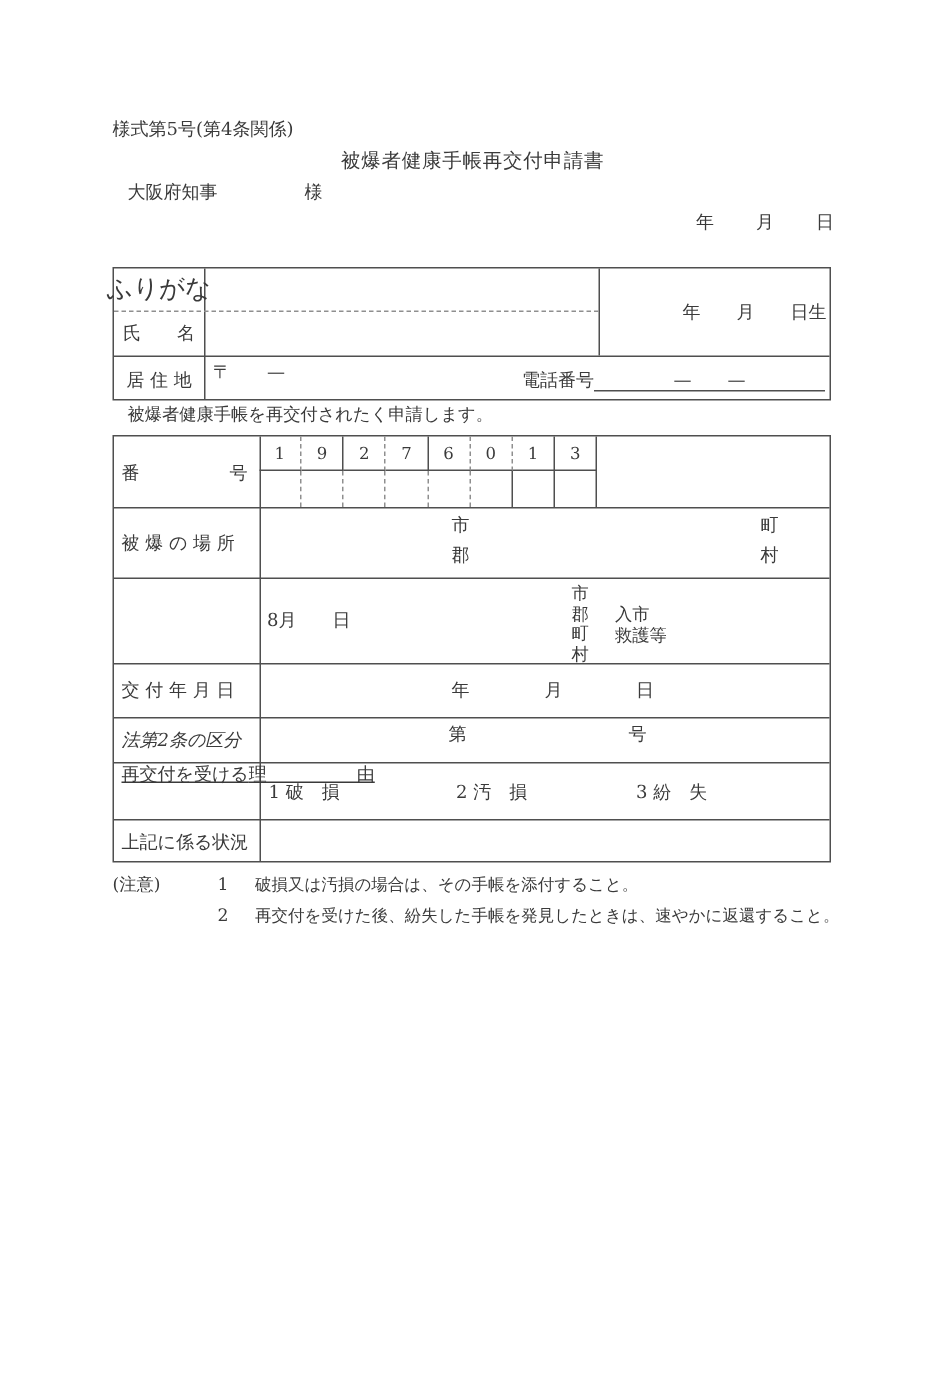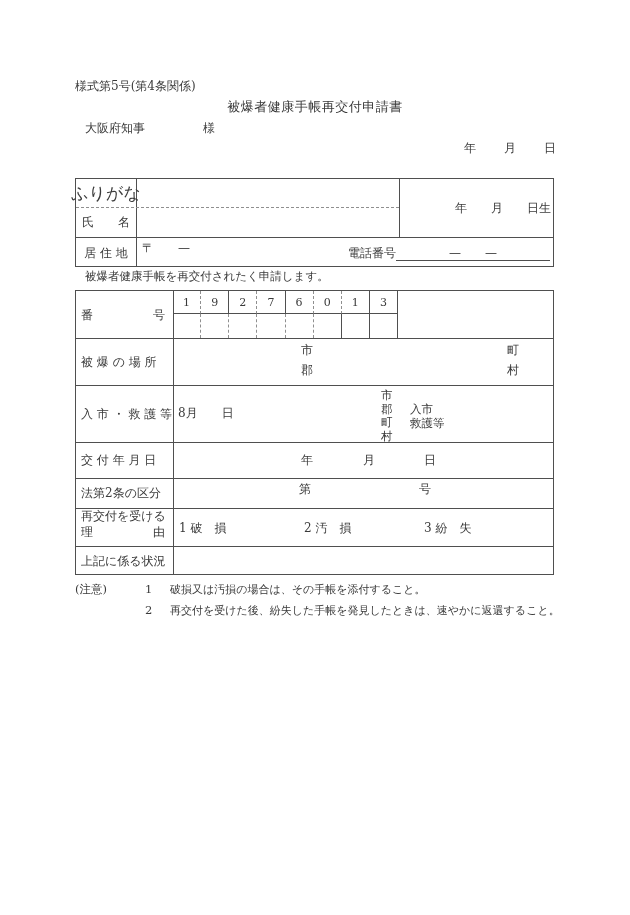--- a/index.html
+++ b/index.html
@@ -16,21 +16,21 @@
     color:var(--ink);
     font-size:12px;
     line-height:1;
     overflow:hidden;
     margin:0 auto;
   }
   .abs{position:absolute;white-space:nowrap;}
   .pre{white-space:pre-line;}
   
   .form-code{left:75px;top:80px;}
-  .form-title{left:0;top:101px;width:630px;text-align:center;font-size:13px;letter-spacing:0.5px;font-family:Liberation Mono, monospace;}
+  .form-title{left:0;top:101px;width:630px;text-align:center;font-size:13px;letter-spacing:0.5px;}
   .addressee{left:85px;top:122px;}
   .addressee .hono{margin-left:58px;}
   .hdr-date-y{left:464px;top:142px;}
   .hdr-date-m{left:504px;top:142px;}
   .hdr-date-d{left:544px;top:142px;}
   
   .t1{left:75px;top:178px;width:479px;height:89px;border:1px solid var(--bc);box-sizing:border-box;}
   .t1 .vl-label{position:absolute;left:60px;top:0;height:100%;border-left:1px solid var(--bc);}
   .t1 .vl-birth{position:absolute;left:323px;top:0;height:58px;border-left:1px solid var(--bc);}
   .t1 .hl-dash{position:absolute;left:0;top:28px;width:323px;border-top:1px dashed var(--dash);}
@@ -46,22 +46,22 @@
   .declaration{left:85px;top:271px;font-size:11.5px;}
   
   .t2{left:75px;top:290px;width:479px;height:285px;border:1px solid var(--bc);box-sizing:border-box;}
   .t2 .vl{position:absolute;left:97px;top:0;height:100%;border-left:1px solid var(--bc);}
   .t2 .hl{position:absolute;left:0;width:100%;border-top:1px solid var(--bc);}
   .lbl{position:absolute;left:0;width:97px;display:flex;align-items:center;padding-left:5px;box-sizing:border-box;}
   .lbl-number{top:0;height:47px;}
   .lbl-place{top:47px;height:47px;}
   .lbl-entry{top:94px;height:57px;}
   .lbl-issue{top:151px;height:36px;}
-  .lbl-law{top:187px;height:30px;}
-  .lbl-reason{top:217px;height:38px;flex-direction:column;align-items:flex-start;justify-content:flex-start;line-height:16px;}
+  .lbl-law{top:187px;height:30px;font-style:italic;}
+  .lbl-reason{top:217px;height:38px;flex-direction:row;align-items:flex-start;justify-content:flex-start;line-height:16px;text-decoration:underline;}
   .lbl-situation{top:255px;height:30px;}
   
   .digit-grid{position:absolute;left:97px;top:0;width:225px;height:47px;display:flex;flex-wrap:wrap;font-size:11px;}
   .dgt,.dgb{width:12.5%;box-sizing:border-box;}
   .dgt{height:23px;display:flex;align-items:center;justify-content:center;border-bottom:1px solid var(--bc);}
   .dgb{height:24px;}
   .sep-d{border-right:1px dashed var(--dash);}
   .sep-s{border-right:1px solid var(--bc);}
   
   .place-cg{left:218px;top:50px;width:26px;text-align:center;line-height:19.5px;}
@@ -119,21 +119,20 @@
     <div class="vl"></div>
     <div class="hl" style="top:47px"></div>
     <div class="hl" style="top:94px"></div>
     <div class="hl" style="top:151px"></div>
     <div class="hl" style="top:187px"></div>
     <div class="hl" style="top:217px"></div>
     <div class="hl" style="top:255px"></div>
 
     <div class="lbl lbl-place">被 爆 の 場 所</div>
     <div class="lbl lbl-number">番　　　　　号</div>
-    <div class="lbl lbl-entry">入 市 ・ 救 護 等</div>
     <div class="lbl lbl-issue">交 付 年 月 日</div>
     <div class="lbl lbl-law">法第2条の区分</div>
     <div class="lbl lbl-reason">
       <span>再交付を受ける</span>
       <span>理　　　　　由</span>
     </div>
     <div class="lbl lbl-situation">上記に係る状況</div>
 
     <div class="digit-grid">
       <div class="dgt sep-d">1</div>

